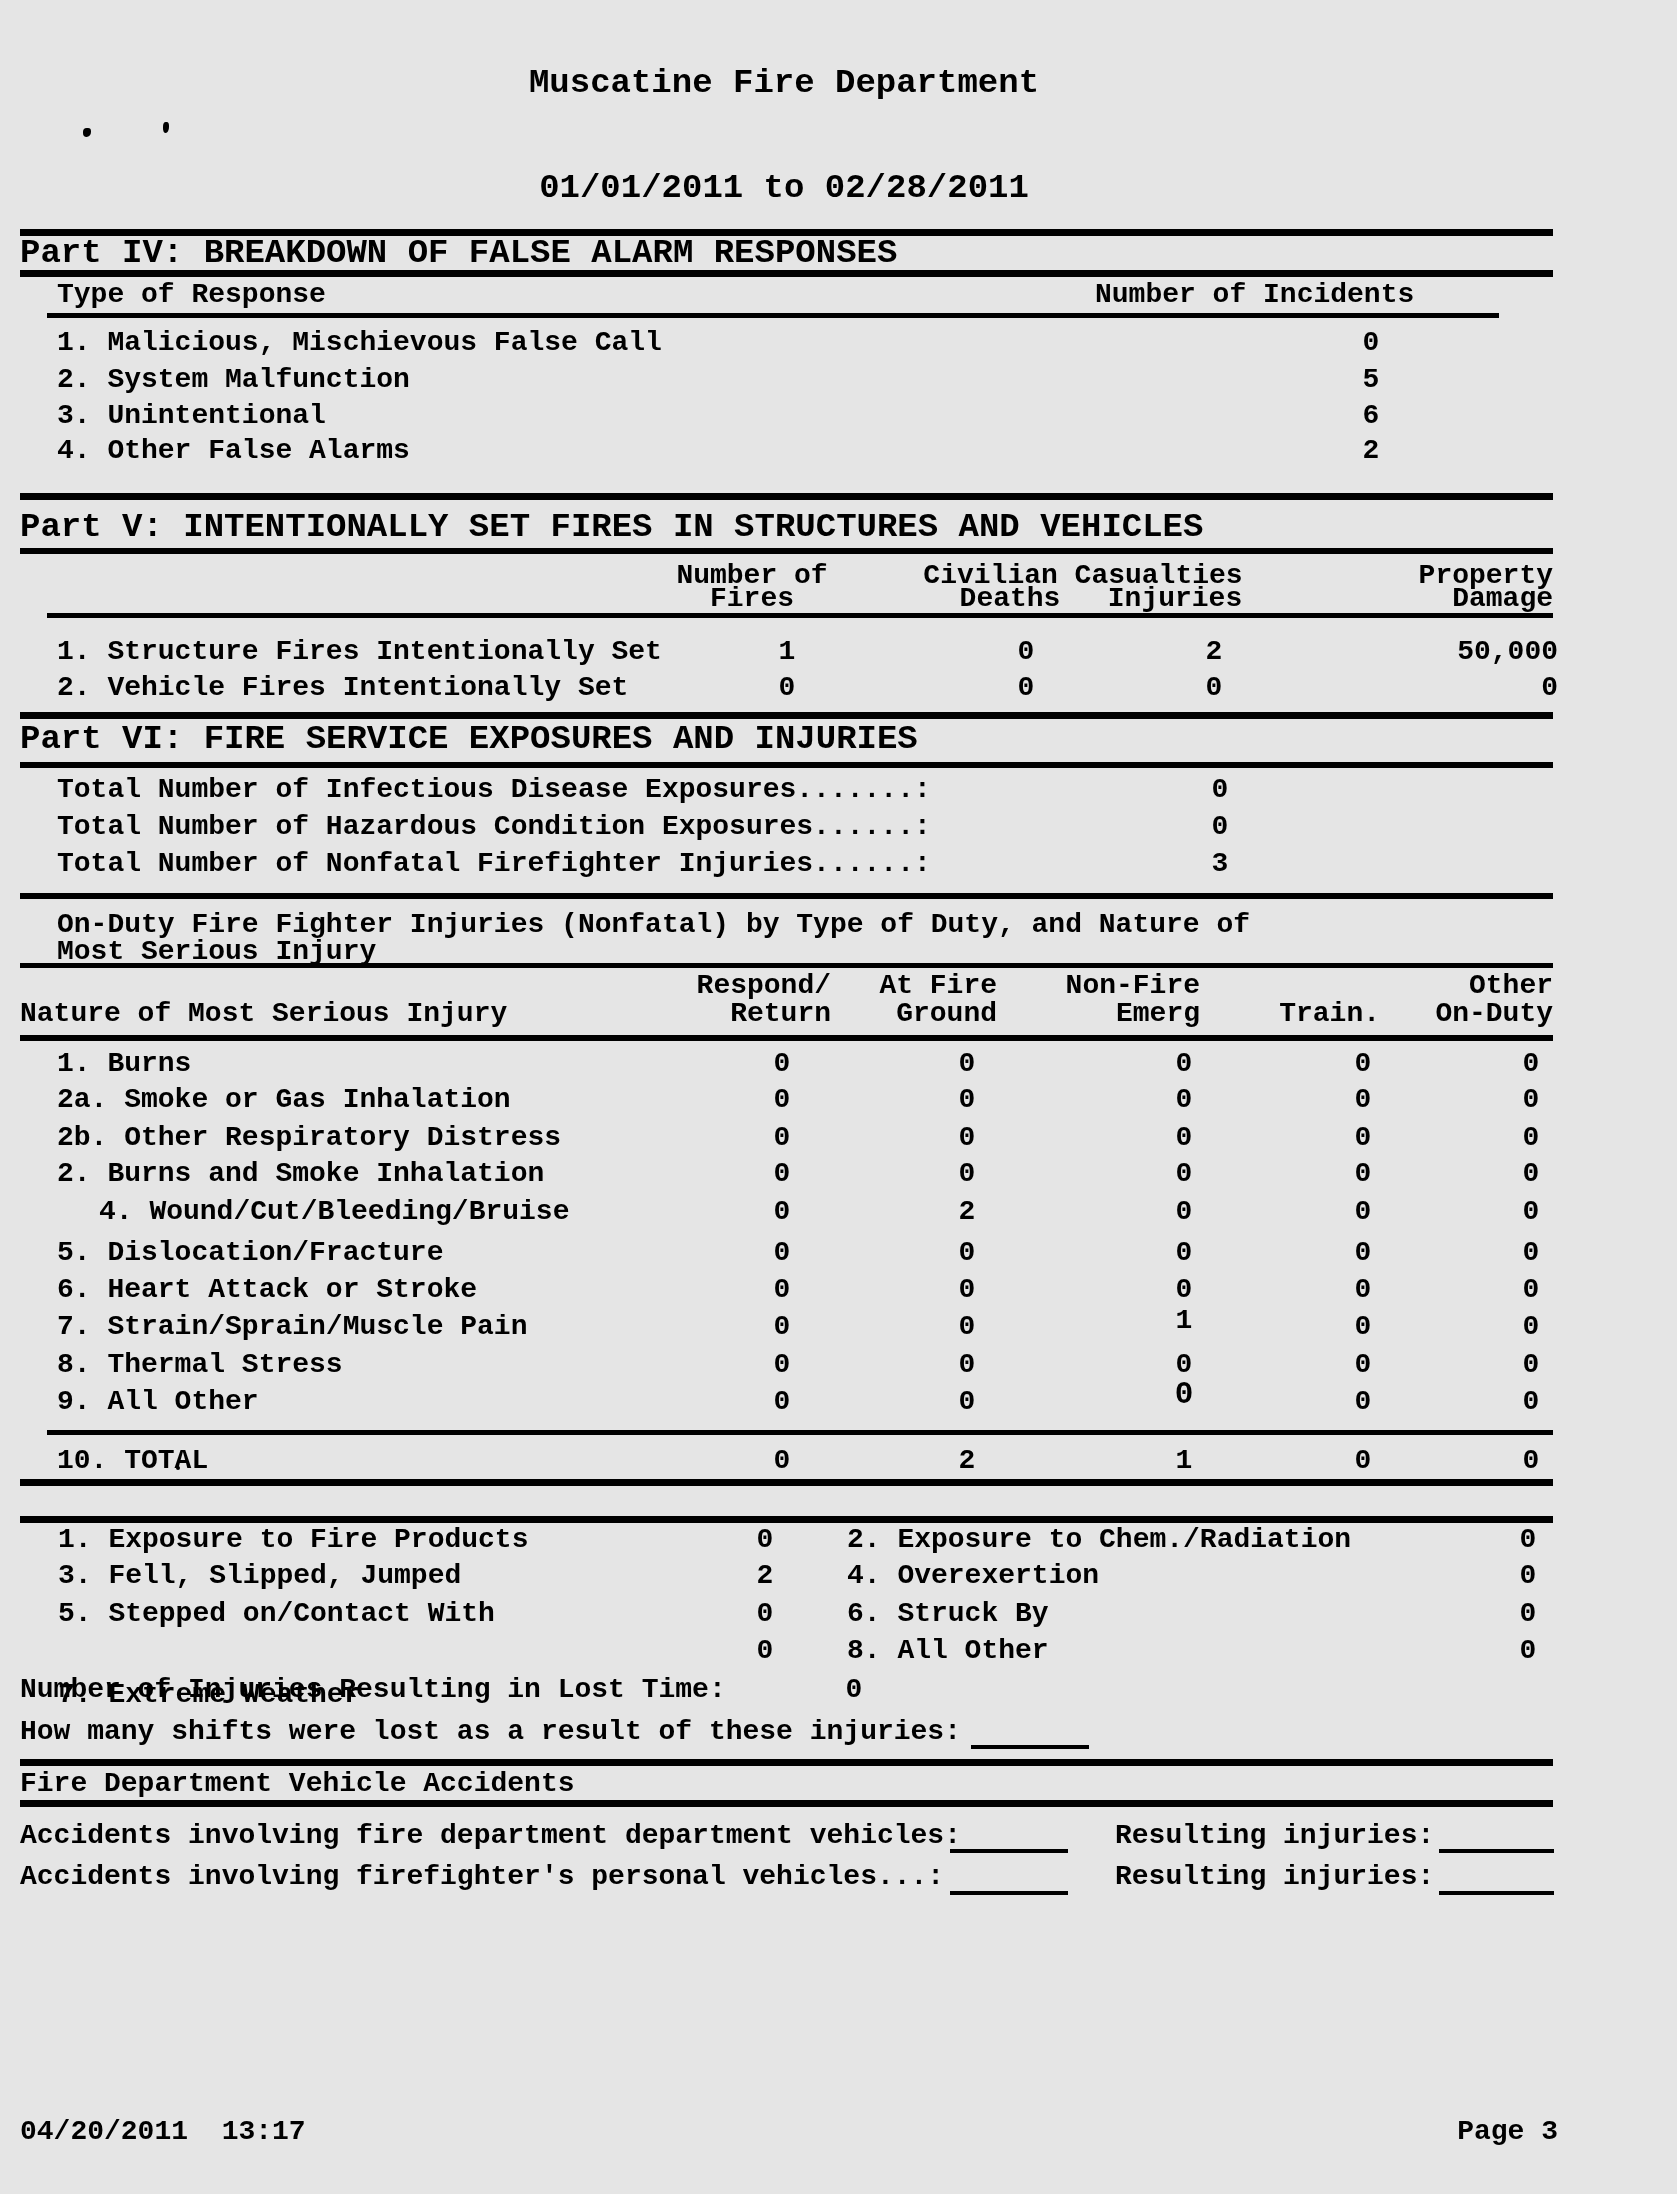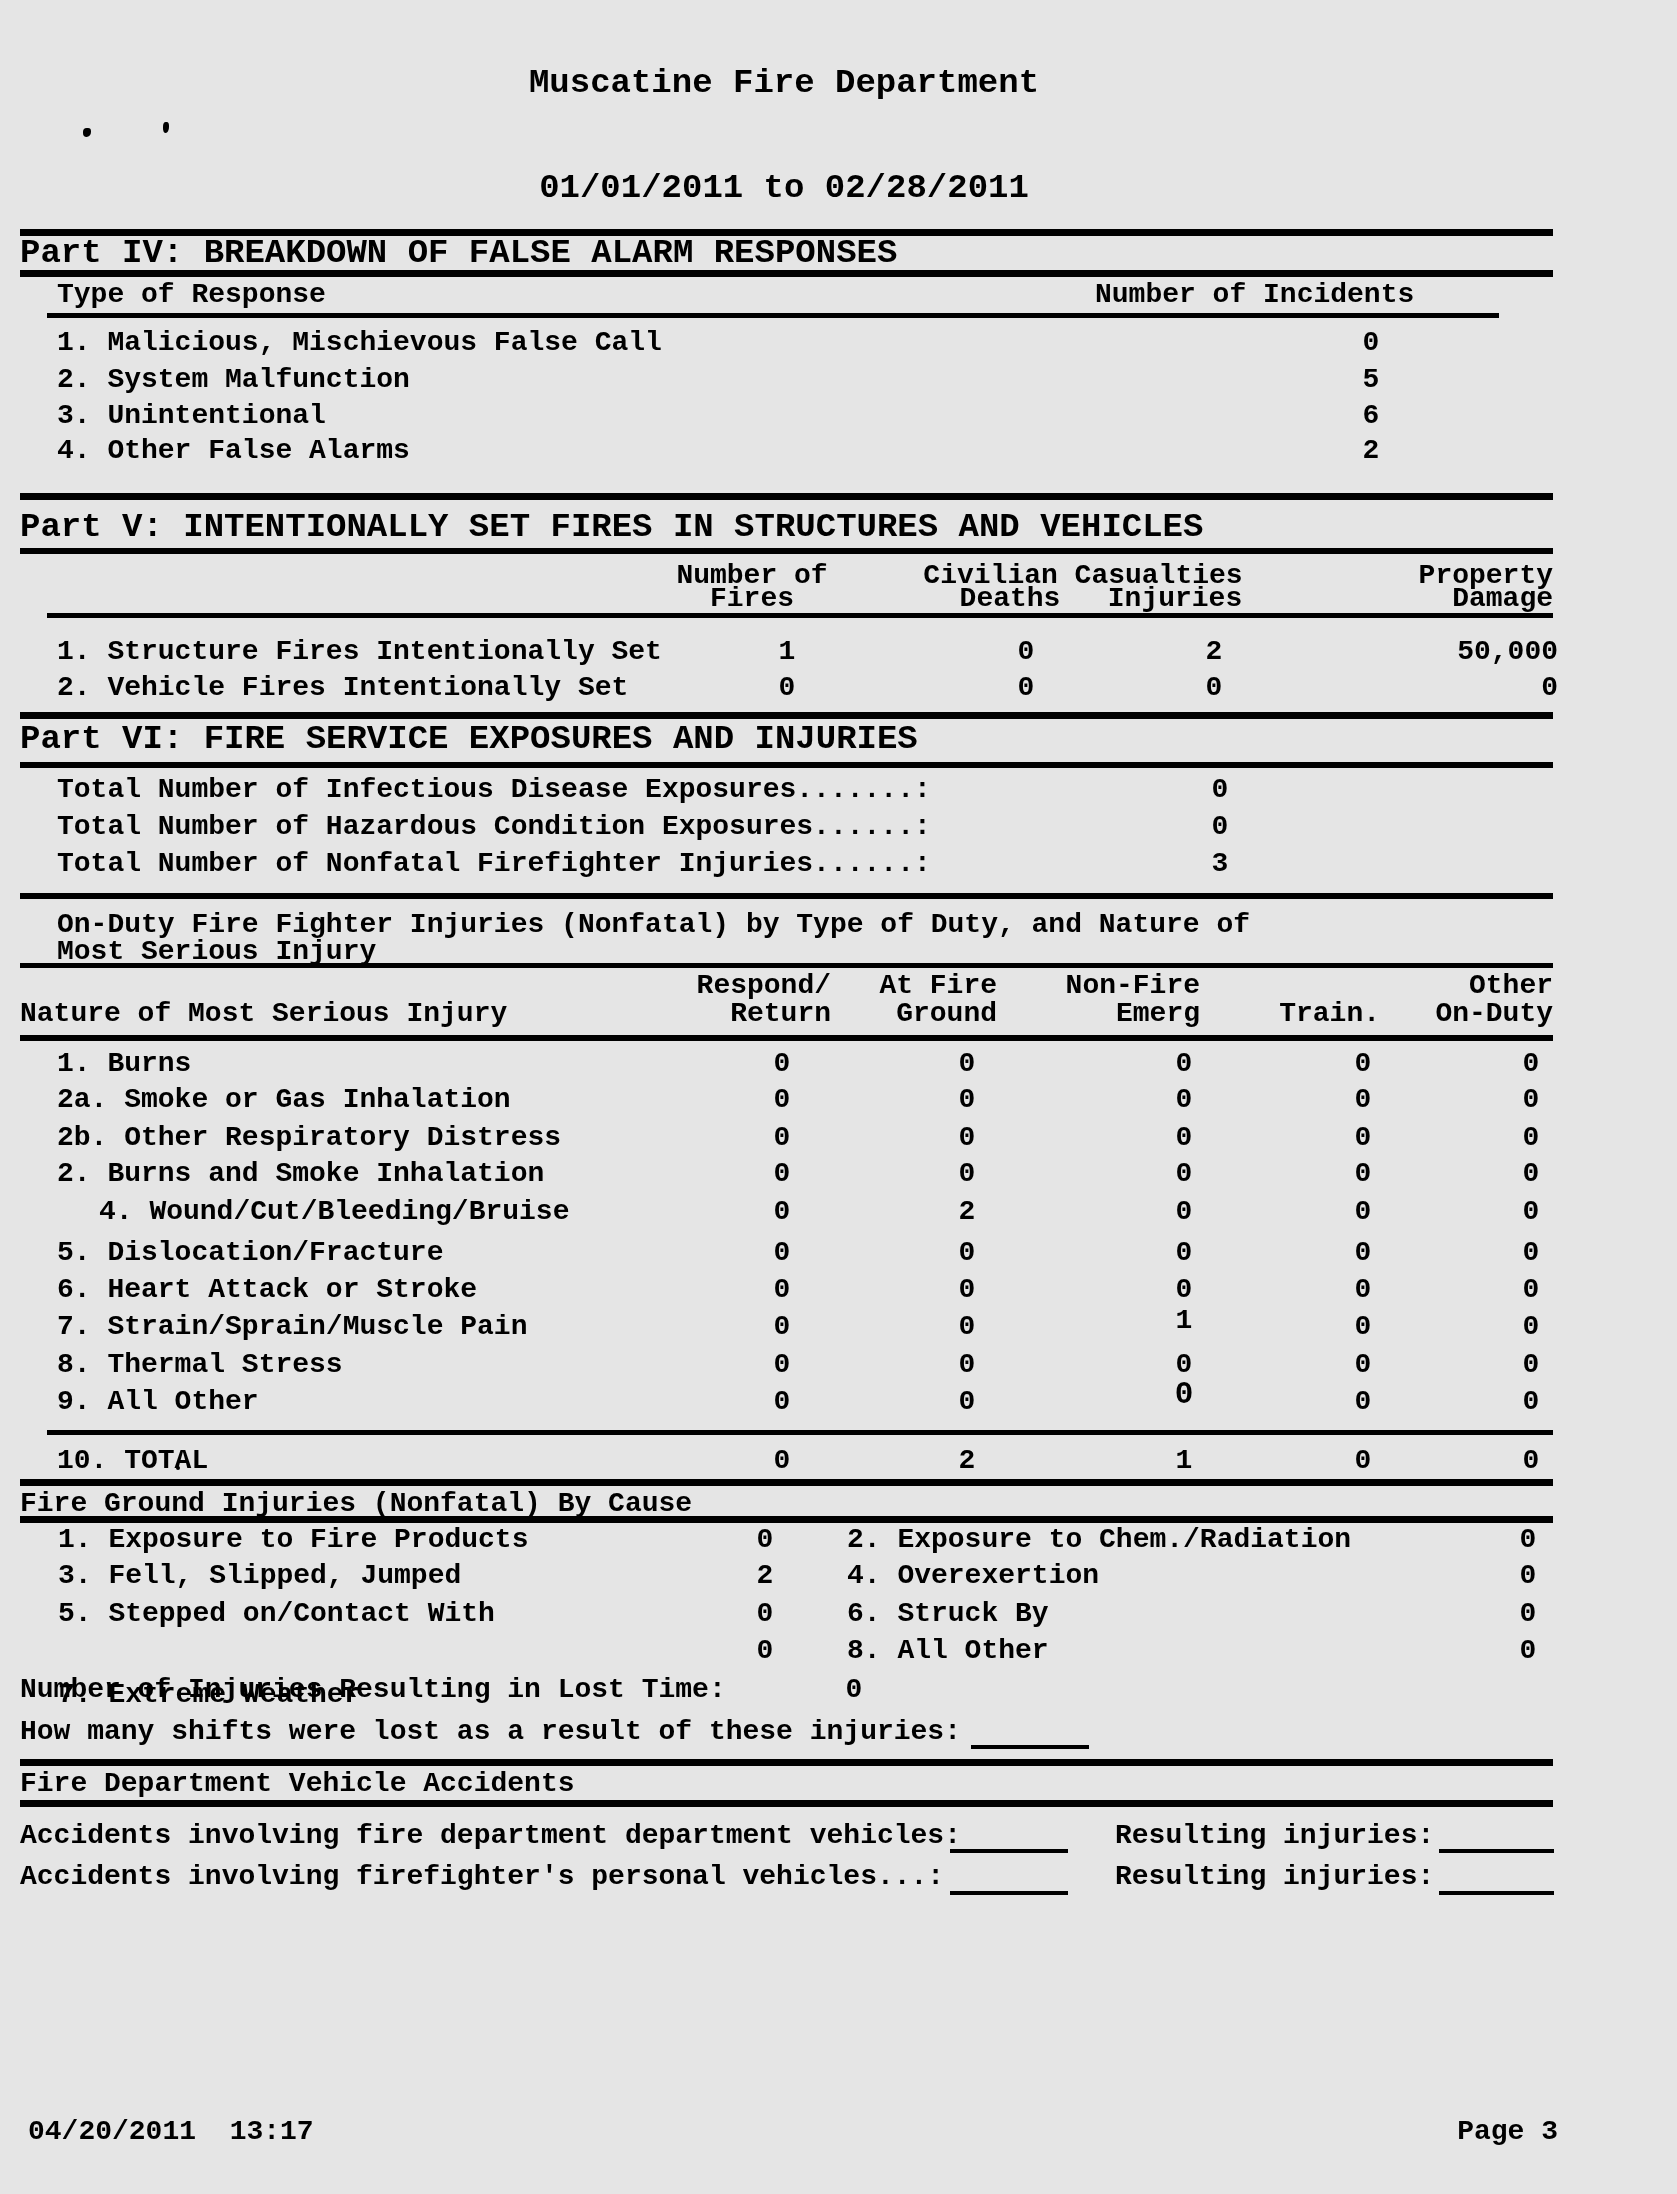--- a/index.html
+++ b/index.html
@@ -239,21 +239,20 @@
   <div class="row" style="top:1445px;">
     <span class="t" style="left:57px;">10. TOTAL</span>
     <span class="t cx" style="left:782px;">0</span>
     <span class="t cx" style="left:967px;">2</span>
     <span class="t cx" style="left:1184px;">1</span>
     <span class="t cx" style="left:1363px;">0</span>
     <span class="t cx" style="left:1531px;">0</span>
   </div>
 
   <div class="rule" style="top:1479px;"></div>
-  <div class="t" style="left:20px; top:1488px;">Fire Ground Injuries (Nonfatal) By Cause</div>
   <div class="rule" style="top:1516px;"></div>
 
   <div class="row" style="top:1524px;text-align:right;">
     <span class="t" style="left:58px;">1. Exposure to Fire Products</span>
     <span class="t cx" style="left:765px;">0</span>
     <span class="t" style="left:847px;">2. Exposure to Chem./Radiation</span>
     <span class="t cx" style="left:1528px;">0</span>
   </div>
   <div class="row" style="top:1560px;">
     <span class="t" style="left:58px;">3. Fell, Slipped, Jumped</span>
@@ -295,18 +294,18 @@
   <div class="blank" style="left:1439px; top:1849px; width:115px;"></div>
 
   <div class="row" style="top:1861px;">
     <span class="t" style="left:20px;">Accidents involving firefighter's personal vehicles...:</span>
     <span class="t" style="left:1115px;">Resulting injuries:</span>
   </div>
   <div class="blank" style="left:950px; top:1891px; width:118px;"></div>
   <div class="blank" style="left:1439px; top:1891px; width:115px;"></div>
 
   <div class="row" style="top:2116px;">
-    <span class="t" style="left:20px;margin-left:8px;">04/20/2011  13:17</span>
+    <span class="t" style="left:20px;">04/20/2011  13:17</span>
     <span class="t rx" style="right:120px;">Page 3</span>
   </div>
 
 </div>
 
 
 </body></html>

